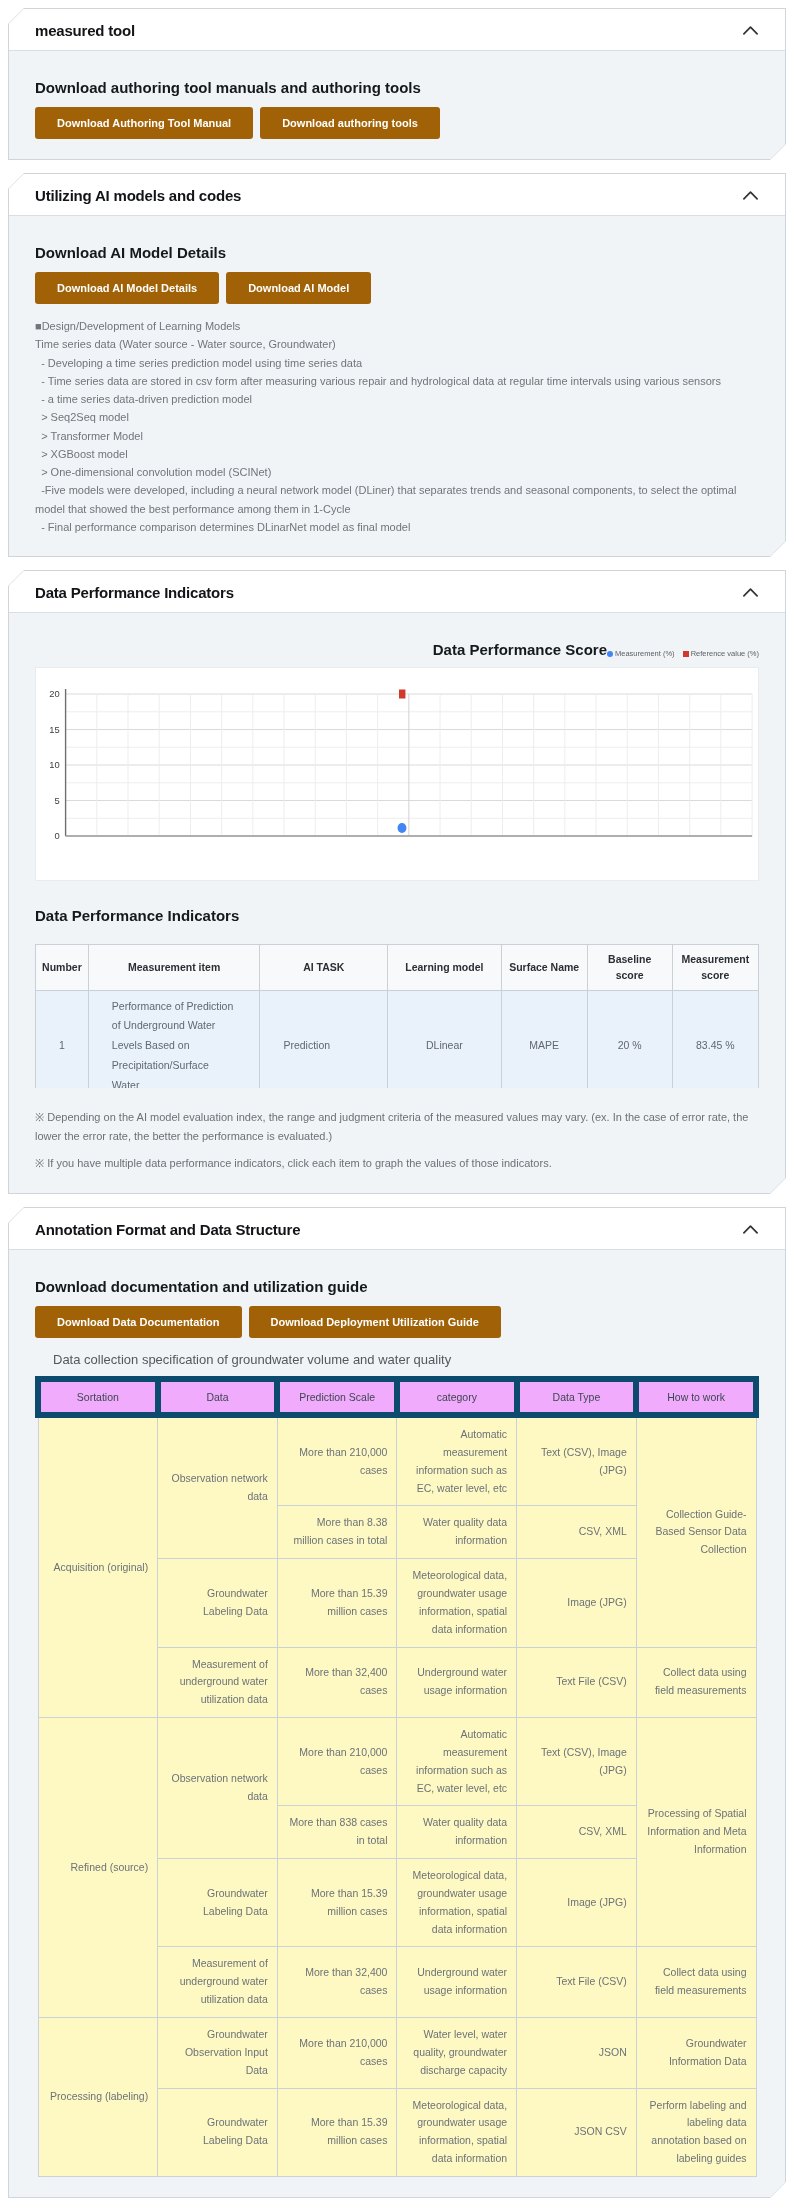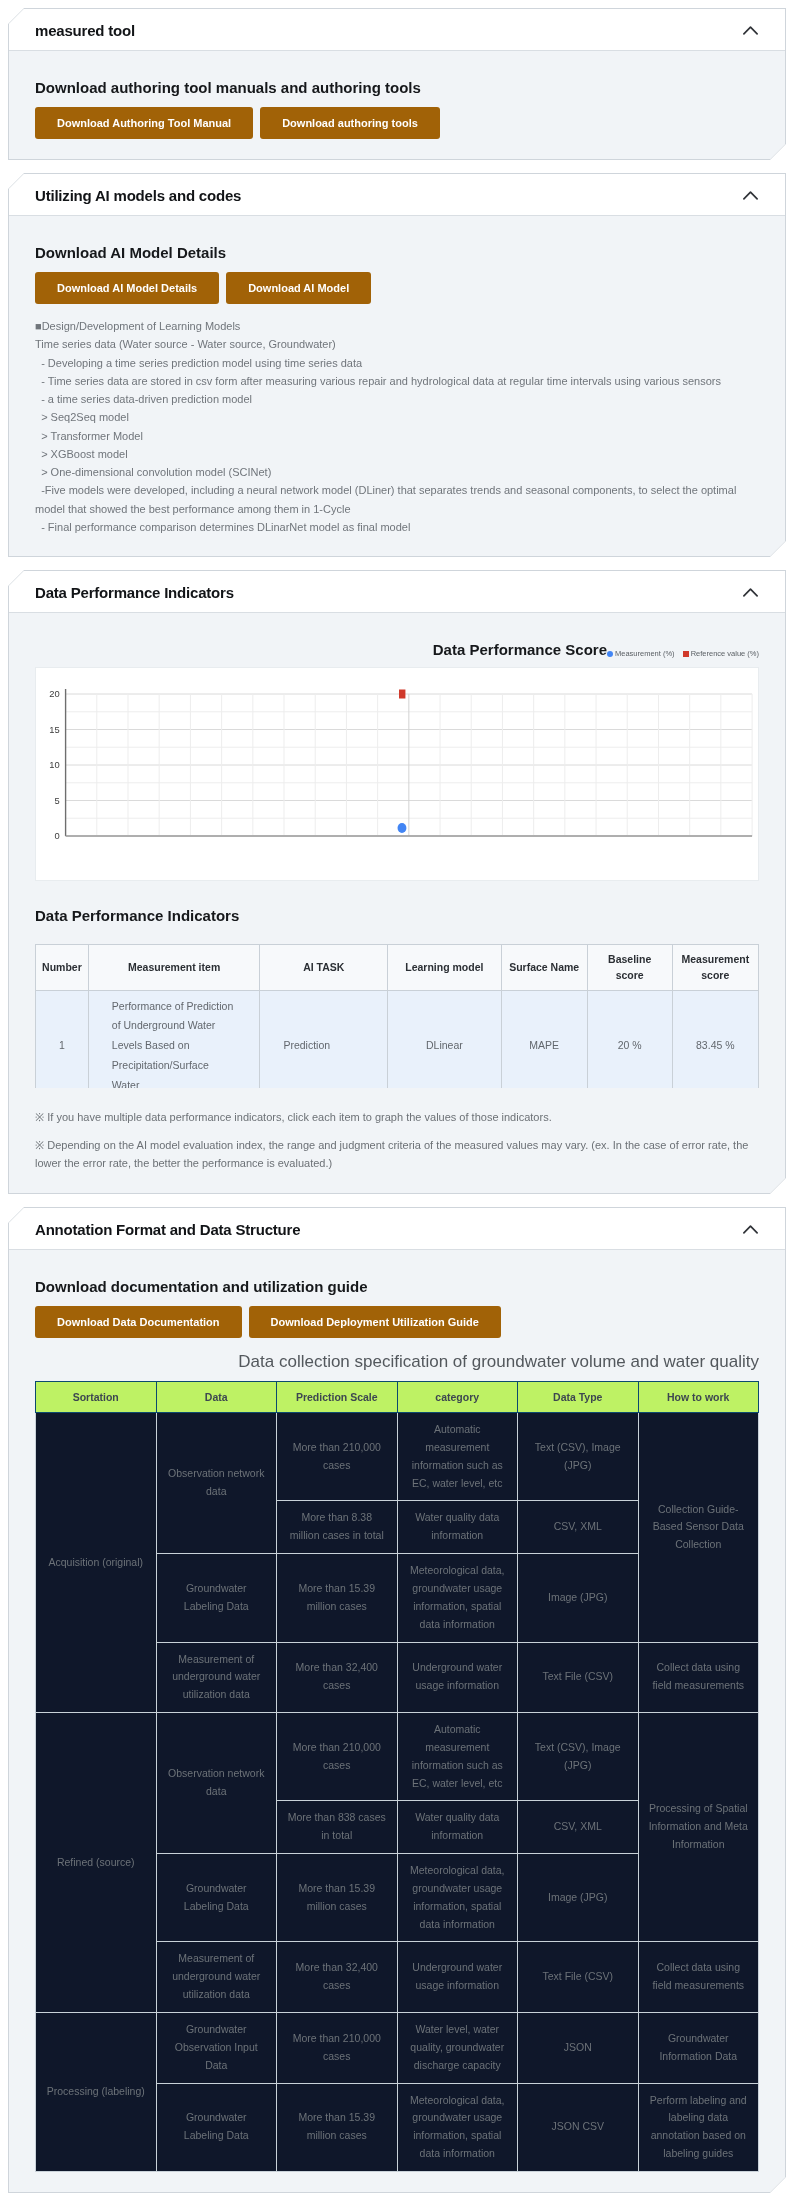--- a/index.html
+++ b/index.html
@@ -40,28 +40,28 @@
   table.ind th { font-weight: bold; color: #2b2f34; background: #f7f9fb; border: 1px solid #c9d0d7;
                  padding: 6px 6px; line-height: 1.55; text-align: center; }
   table.ind td { background: #fff; border: 1px solid #c9d0d7; padding: 6px 23px; line-height: 1.9;
                  text-align: center; vertical-align: middle; }
   table.ind td:nth-child(2), table.ind td:nth-child(3) { text-align: left; }
   table.ind tr.selected td { background: #e9f1fb; }
 
   .notes { margin-top: 20px; font-size: 11px; color: #6c7176; line-height: 1.7; }
   .notes div + div { margin-top: 9px; }
 
-  .caption { font-size: 17px; color: #53585d; margin: 14px 0 9px 10px; text-align: right; }
+  .caption { font-size: 13px; color: #53585d; margin: 14px 0 9px 18px; }
 
   
   table.spec { width: 100%; border-collapse: collapse; font-size: 10.5px; color: #6c7278; table-layout: fixed; }
-  table.spec th { background: #bef264; color: #3d4750; font-weight: bold; border: 1px solid #0c4a6e;
+  table.spec th { background: #f0abfc; color: #3d4750; font-weight: normal; border: 6px solid #0c4a6e;
                   padding: 9px 6px; text-align: center; }
-  table.spec td { background: #0f172a; border: 1px solid #c9d2d9; padding: 8px 9px; line-height: 1.7;
-                  text-align: center; vertical-align: middle; }
+  table.spec td { background: #fef9c3; border: 1px solid #c9d2d9; padding: 8px 9px; line-height: 1.7;
+                  text-align: right; vertical-align: middle; }
 </style>
 </head>
 <body>
 
 <div class="page">
 
   <section class="card">
     <div class="card-inner">
       <div class="card-header">
         <div class="card-title">measured tool</div>
@@ -214,22 +214,22 @@
                   <td></td>
                   <td></td>
                   <td></td>
                   <td></td>
                 </tr>
               </tbody>
           </table>
         </div>
 
         <div class="notes">
+            <div>※ Depending on the AI model evaluation index, the range and judgment criteria of the measured values may vary. (ex. In the case of error rate, the lower the error rate, the better the performance is evaluated.)</div>
             <div>※ If you have multiple data performance indicators, click each item to graph the values of those indicators.</div>
-            <div>※ Depending on the AI model evaluation index, the range and judgment criteria of the measured values may vary. (ex. In the case of error rate, the lower the error rate, the better the performance is evaluated.)</div>
           </div>
       </div>
     </div>
   </section>
 
   <section class="card">
     <div class="card-inner">
       <div class="card-header">
         <div class="card-title">Annotation Format and Data Structure</div>
         <svg class="chev" viewBox="0 0 18 11">

